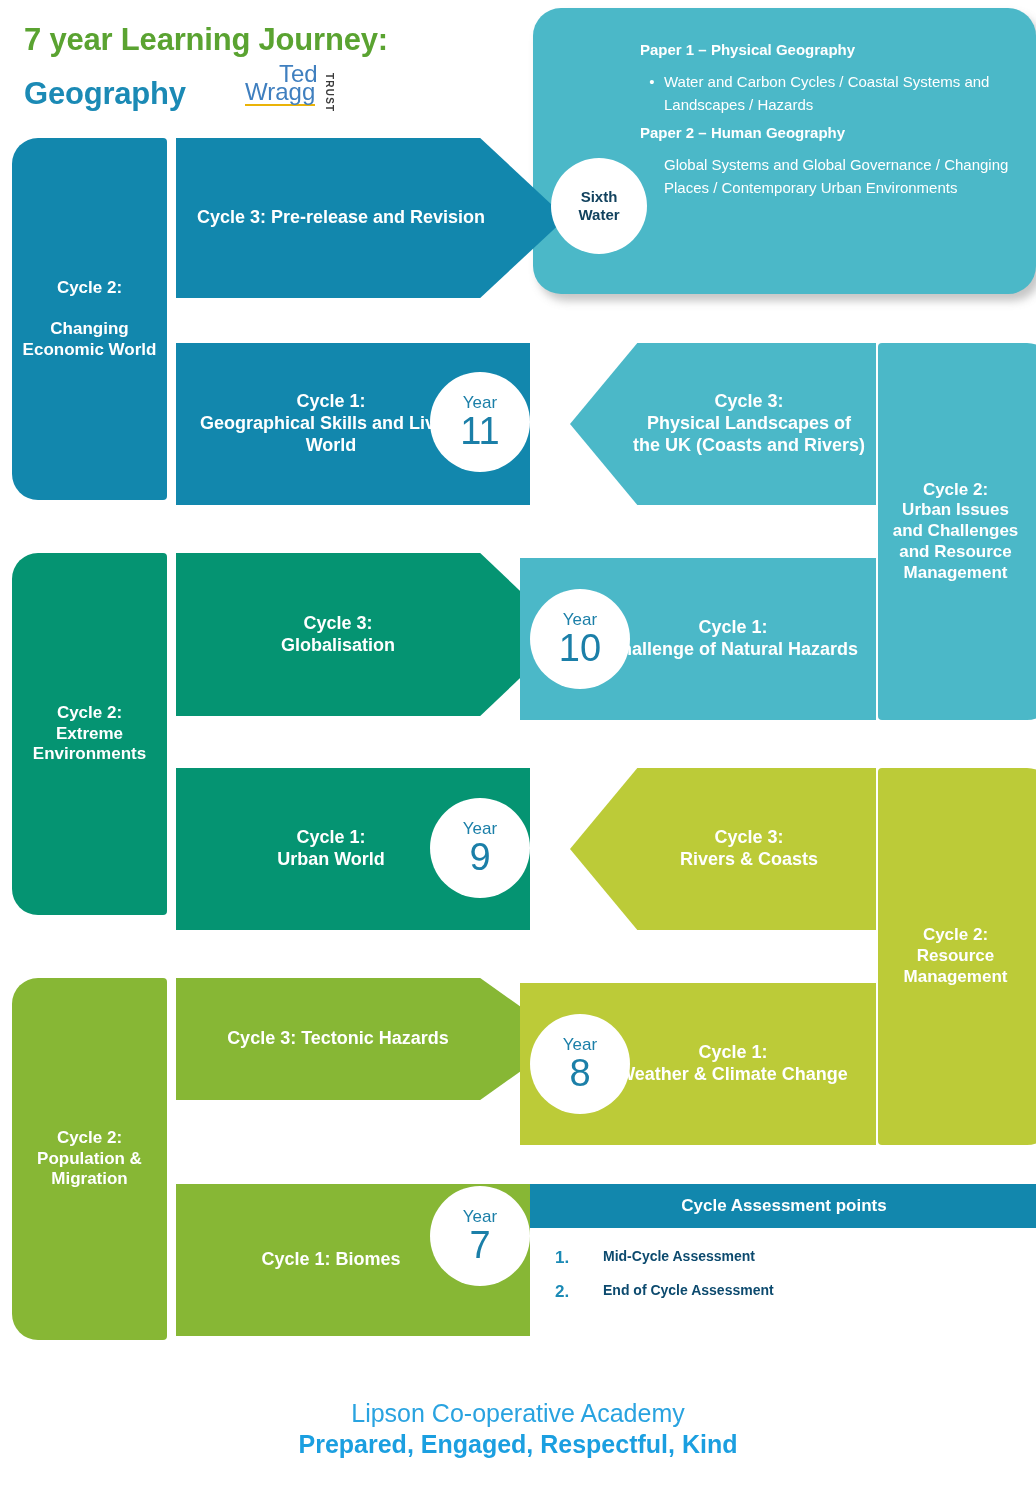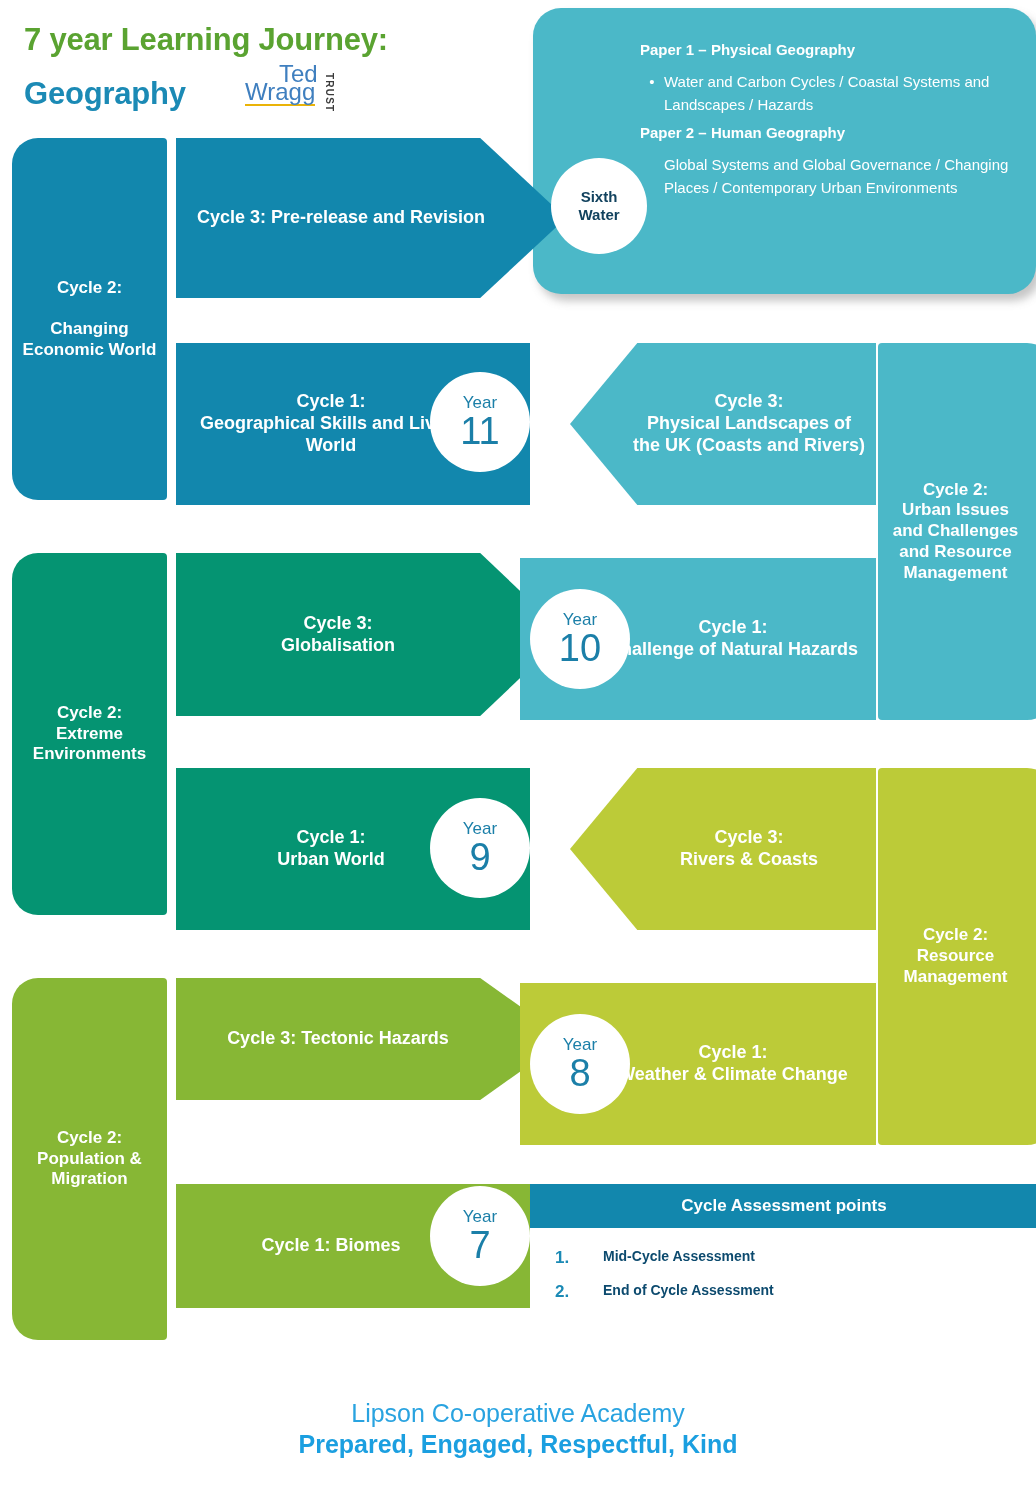--- a/index.html
+++ b/index.html
@@ -251,21 +251,21 @@
   <div class="blk" style="left:520px; top:983px; width:356px; height:162px; background:#BCCB38; font-size:18px;">
     <div class="txt" style="margin-left:70px;">Cycle 1:
 Weather &amp; Climate Change</div>
   </div>
 
   <div class="yearbadge" style="left:530px; top:1014px; width:100px; height:100px;">
     <span class="ylabel">Year</span>
     <span class="ynum">8</span>
   </div>
 
-  <div class="blk" style="left:176px; top:1184px; width:354px; height:124px; background:#87B735; font-size:18px;">
+  <div class="blk" style="left:176px; top:1184px; width:354px; height:152px; background:#87B735; font-size:18px;">
     <div class="txt" style="margin-right:44px;">Cycle 1: Biomes</div>
   </div>
 
   <div class="yearbadge" style="left:430px; top:1186px; width:100px; height:100px;">
     <span class="ylabel">Year</span>
     <span class="ynum">7</span>
   </div>
 
   <div id="assess-bar">
     <span>Cycle Assessment points</span>

